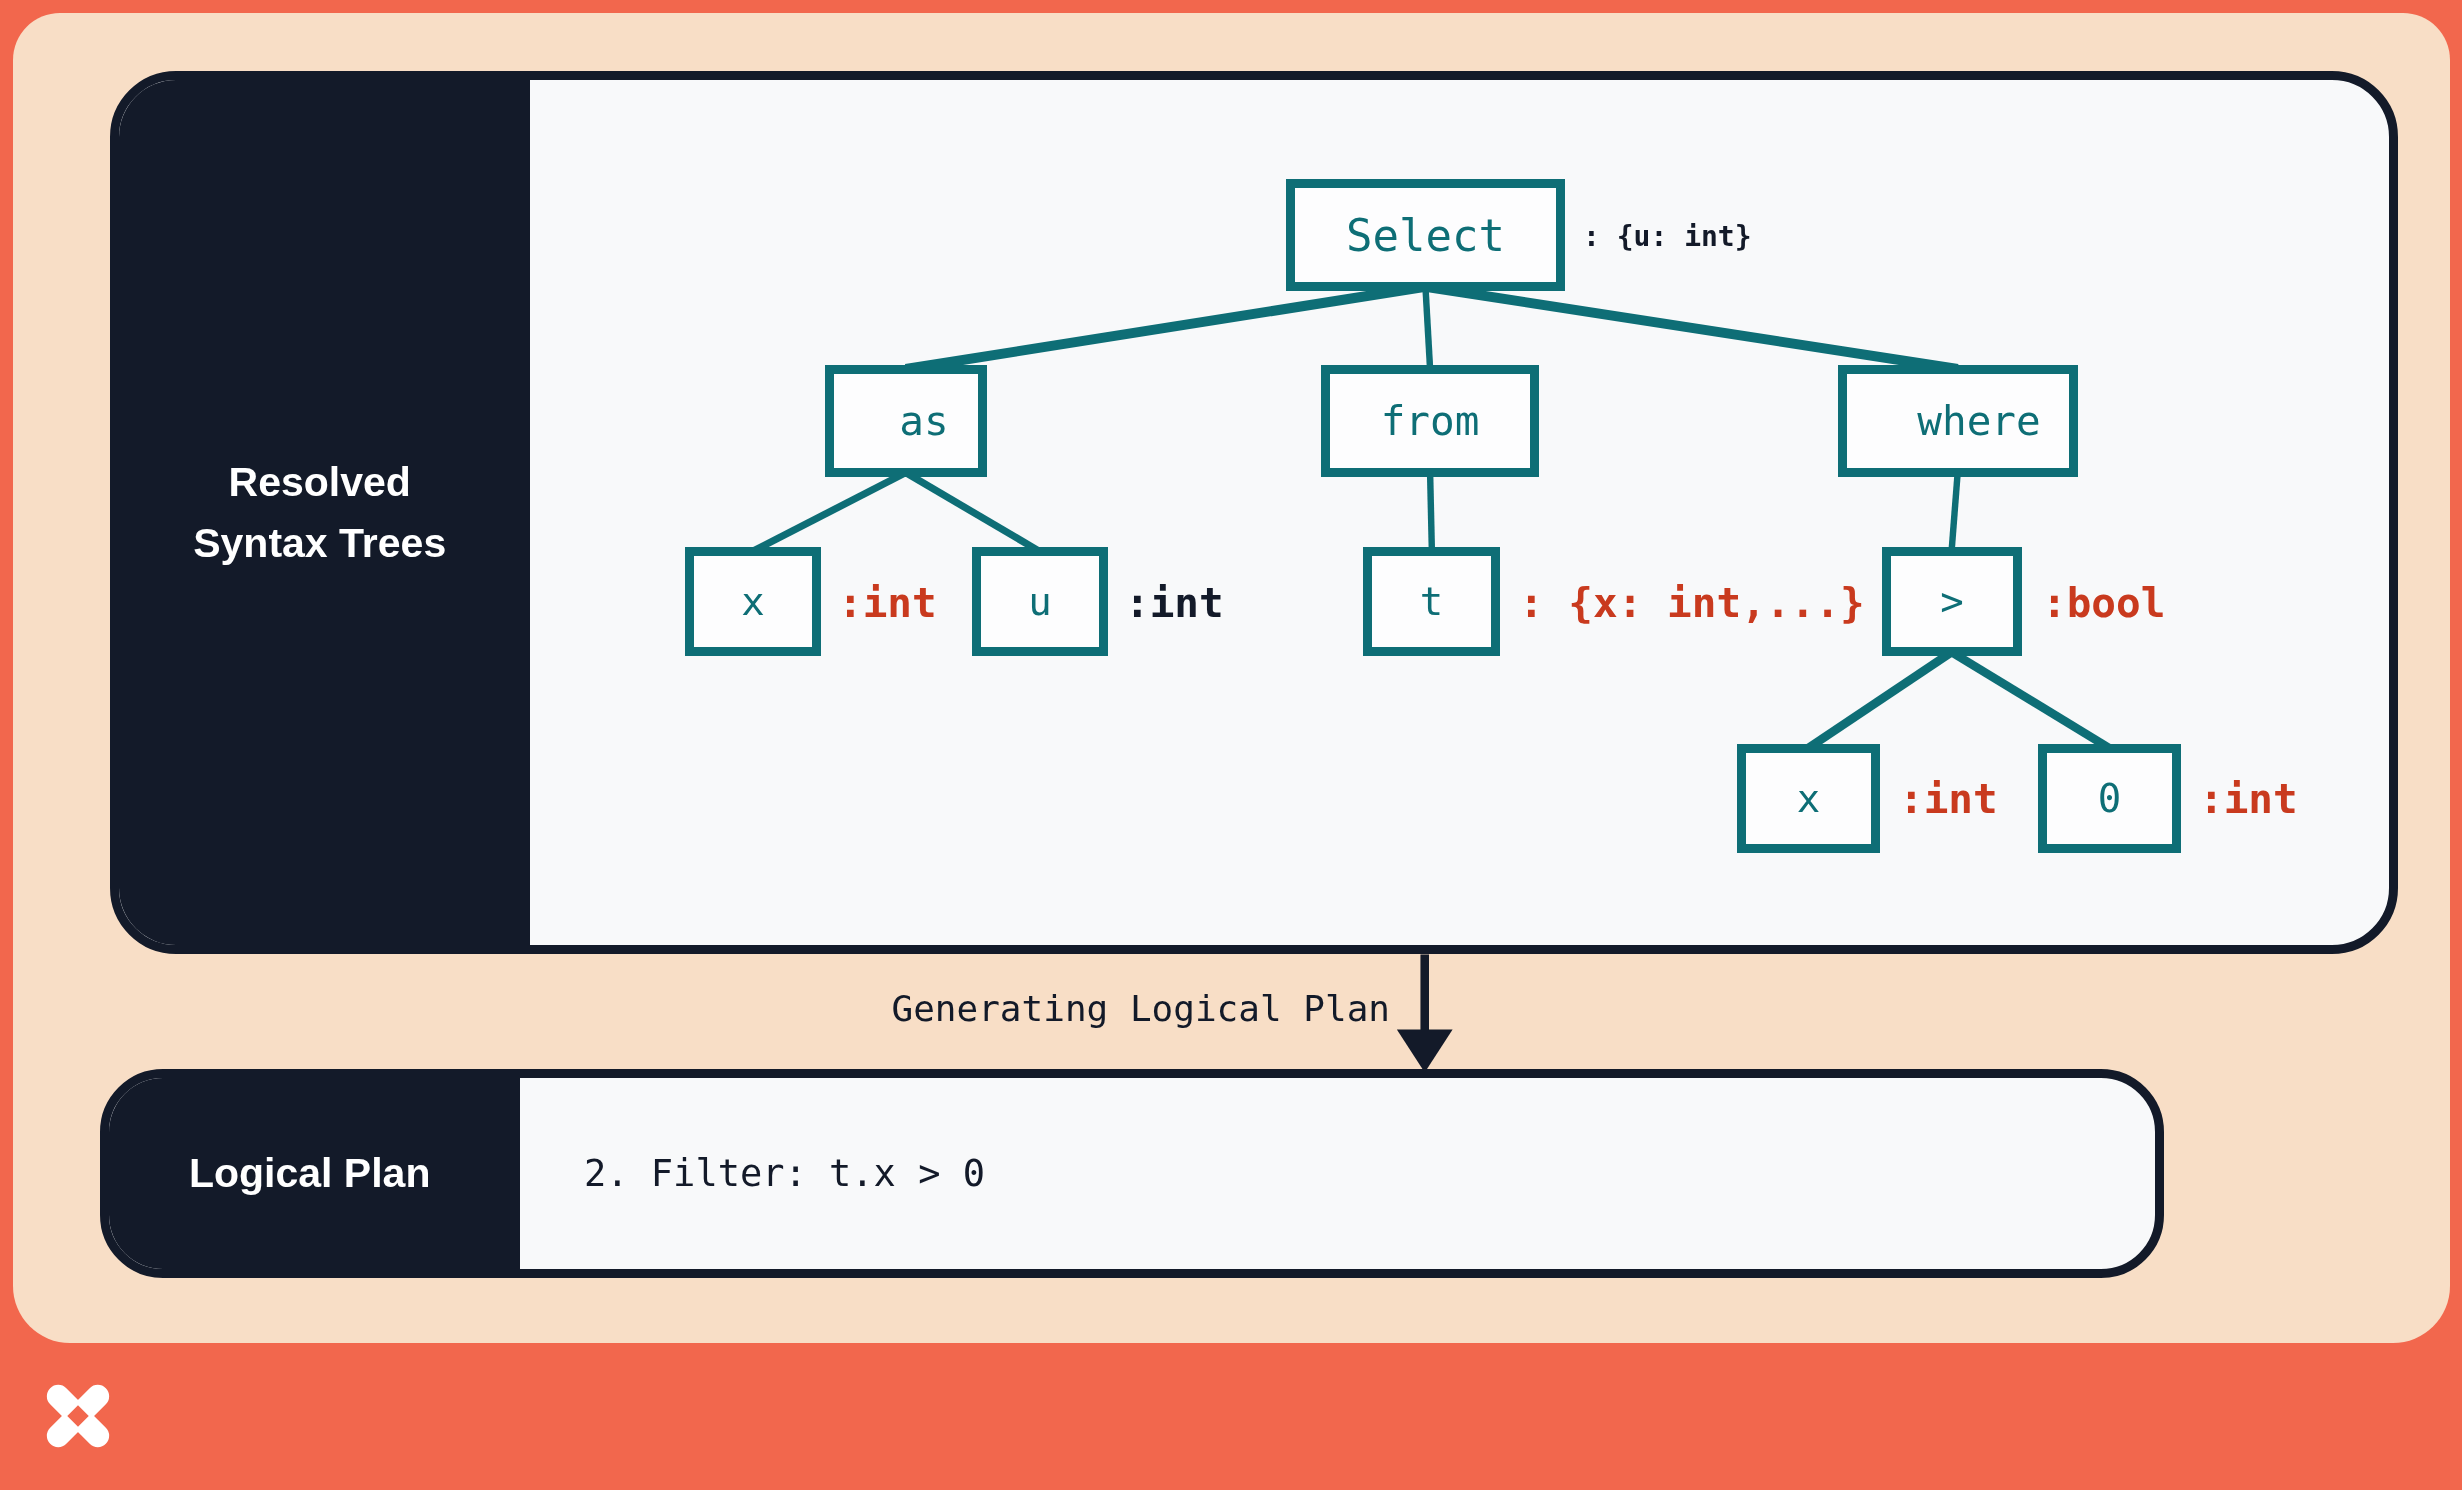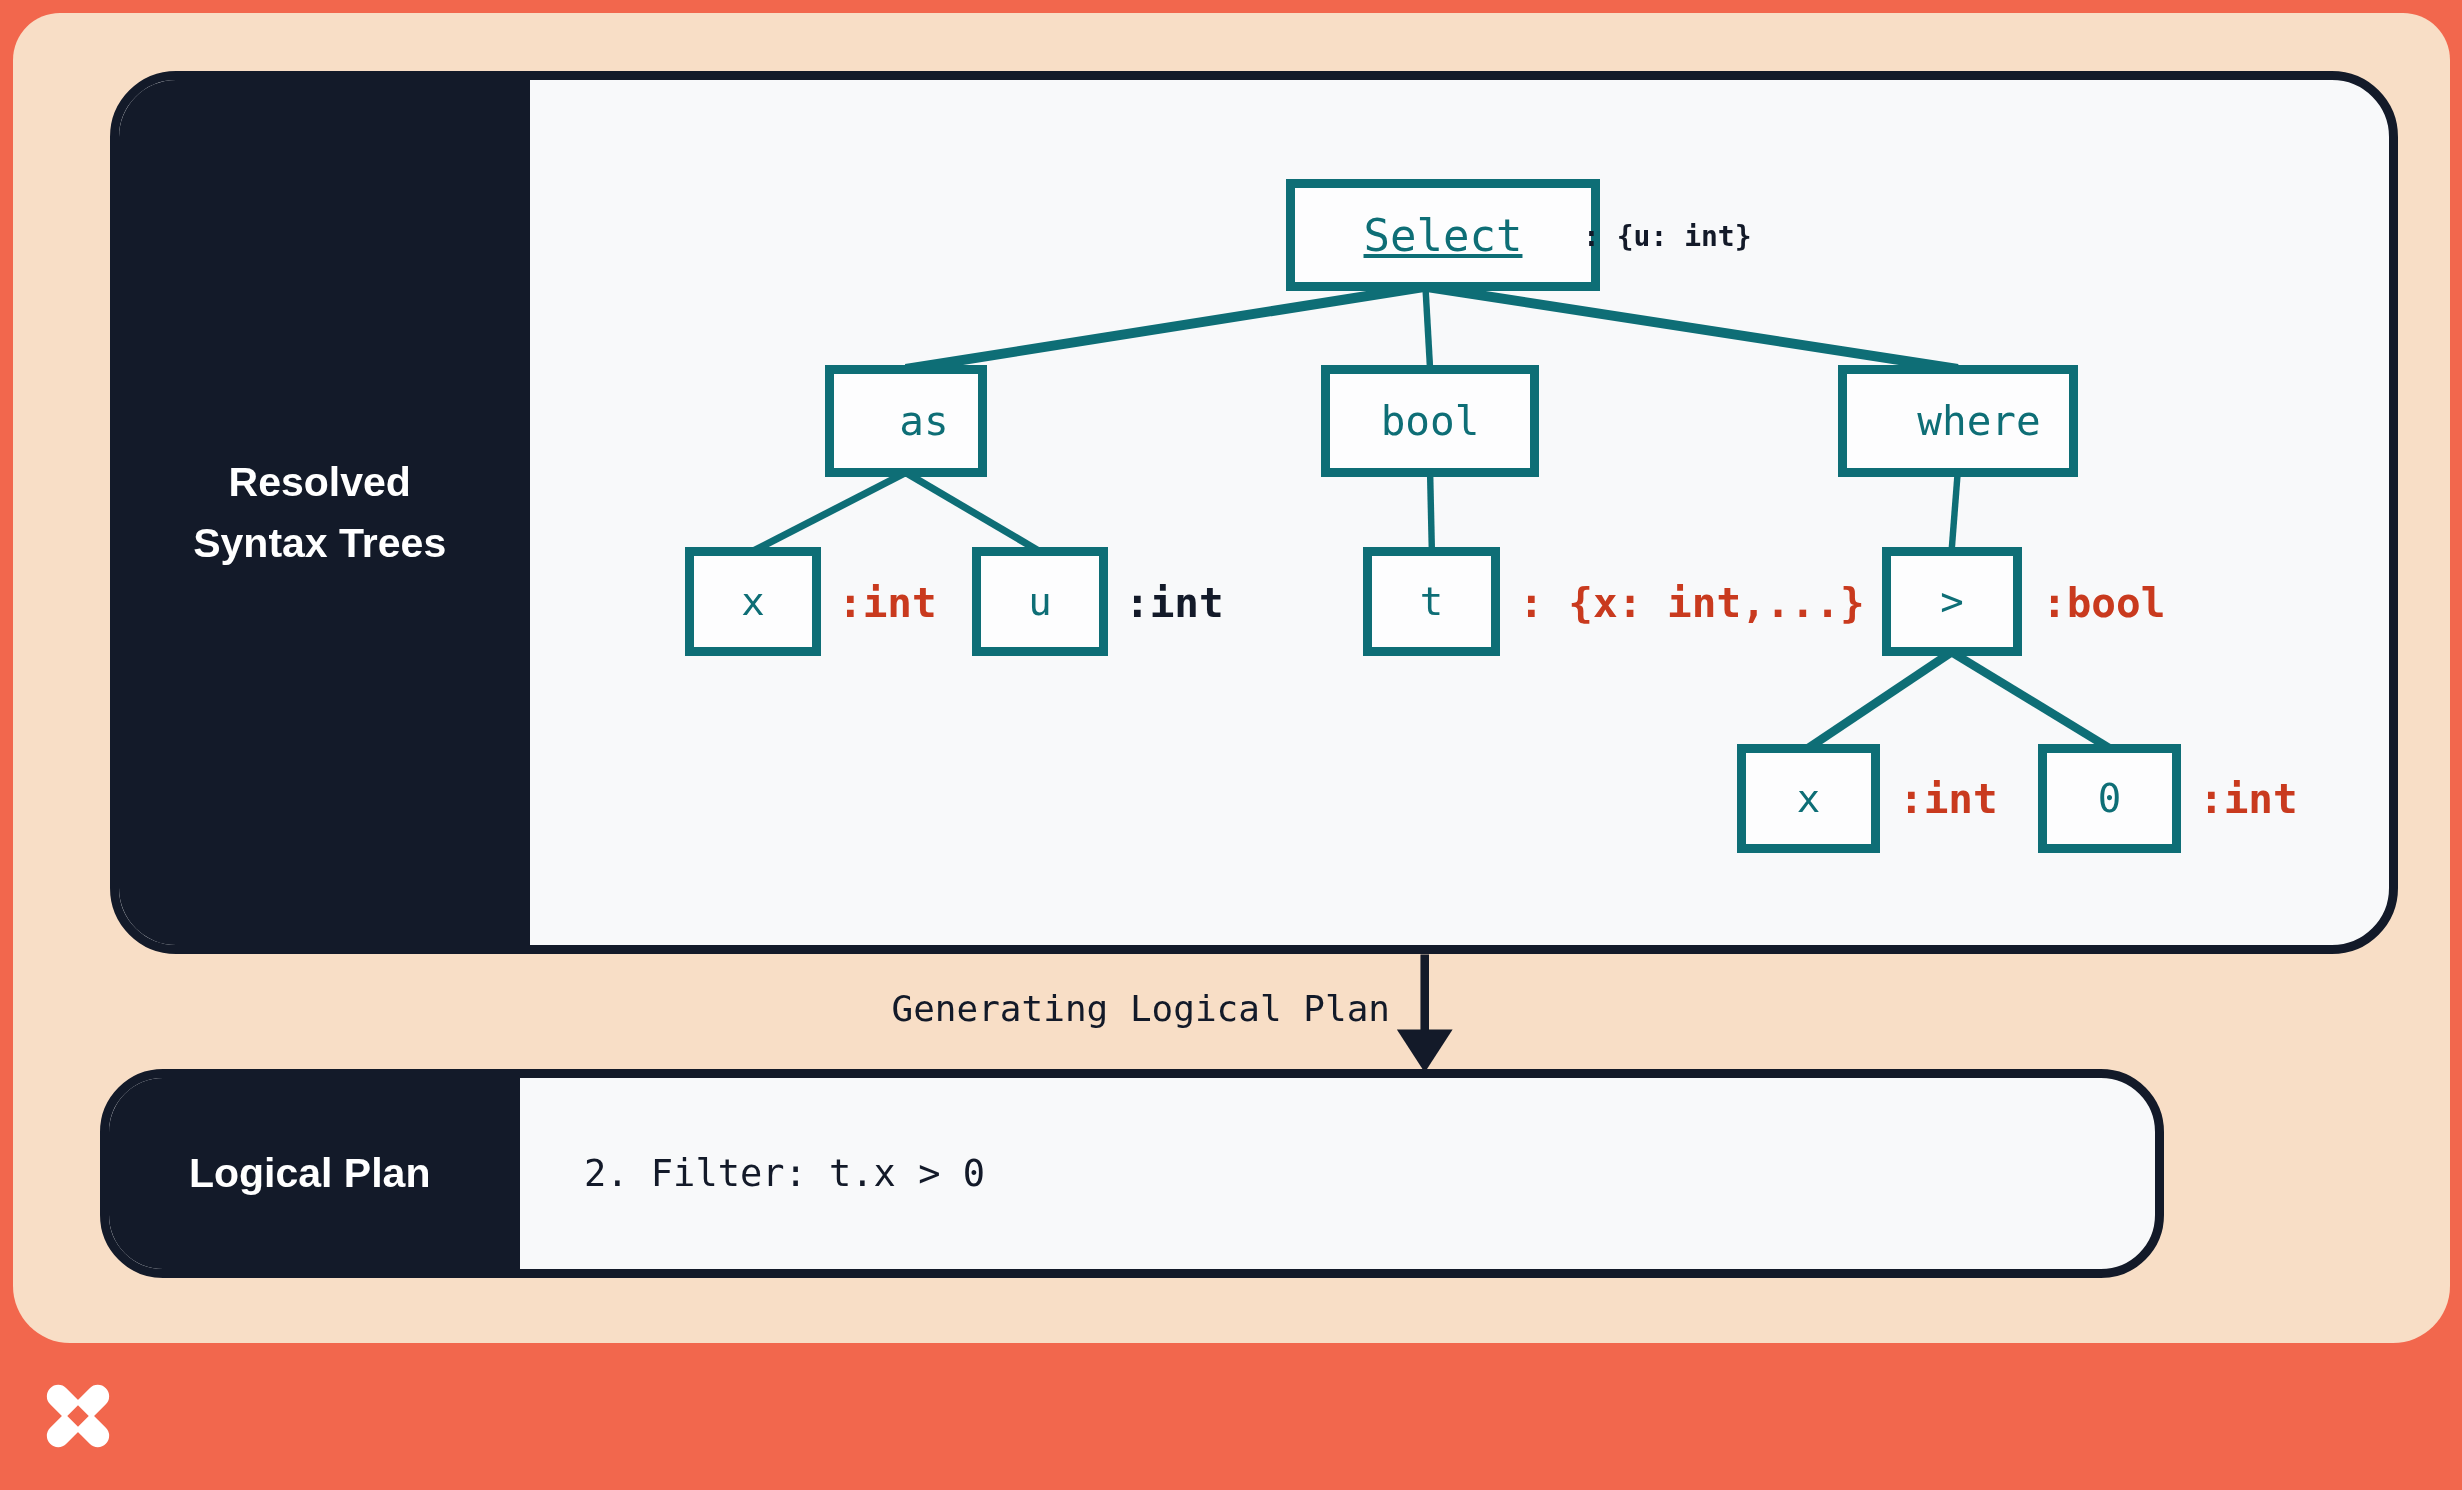--- a/index.html
+++ b/index.html
@@ -45,21 +45,21 @@
   }
   
   .node{
     position:absolute;box-sizing:border-box;z-index:3;
     background:var(--box);
     border:9.3px solid var(--teal);
     color:var(--teal);
     display:flex;align-items:center;justify-content:center;
     white-space:pre;
   }
-  #n-select{left:1286px;top:179px;width:314px;height:112px;font-size:44px;text-decoration:underline;}
+  #n-select{left:1286px;top:179px;width:279px;height:112px;font-size:44px;}
   #n-as{left:825px;top:365px;width:162px;height:112px;font-size:41px;padding-left:36px;}
   #n-from{left:1321px;top:365px;width:218px;height:112px;font-size:41px;}
   #n-where{left:1838px;top:365px;width:240px;height:112px;font-size:41px;padding-left:42px;}
   #n-x-alias{left:685px;top:547px;width:136px;height:109px;font-size:39px;}
   #n-u{left:972px;top:547px;width:136px;height:109px;font-size:39px;}
   #n-t{left:1363px;top:547px;width:137px;height:109px;font-size:39px;}
   #n-gt{left:1882px;top:547px;width:140px;height:109px;font-size:39px;}
   #n-x-cond{left:1737px;top:744px;width:143px;height:109px;font-size:39px;}
   #n-zero{left:2038px;top:744px;width:143px;height:109px;font-size:39px;}
   
@@ -125,21 +125,21 @@
 
   <div id="rst-panel" class="panel">
     <div class="panel-sidebar">
       <div>Resolved</div>
       <div>Syntax Trees</div>
     </div>
   </div>
 
   <div class="node" id="n-select">Select</div>
   <div class="node" id="n-as">as</div>
-  <div class="node" id="n-from">bool</div>
+  <div class="node" id="n-from">from</div>
   <div class="node" id="n-where">where</div>
   <div class="node" id="n-x-alias">x</div>
   <div class="node" id="n-u">u</div>
   <div class="node" id="n-t">t</div>
   <div class="node" id="n-gt">&gt;</div>
   <div class="node" id="n-x-cond">x</div>
   <div class="node" id="n-zero">0</div>
 
   <div class="annot navy" id="a-select">: {u: int}</div>
   <div class="annot red" id="a-x-alias">:int</div>

